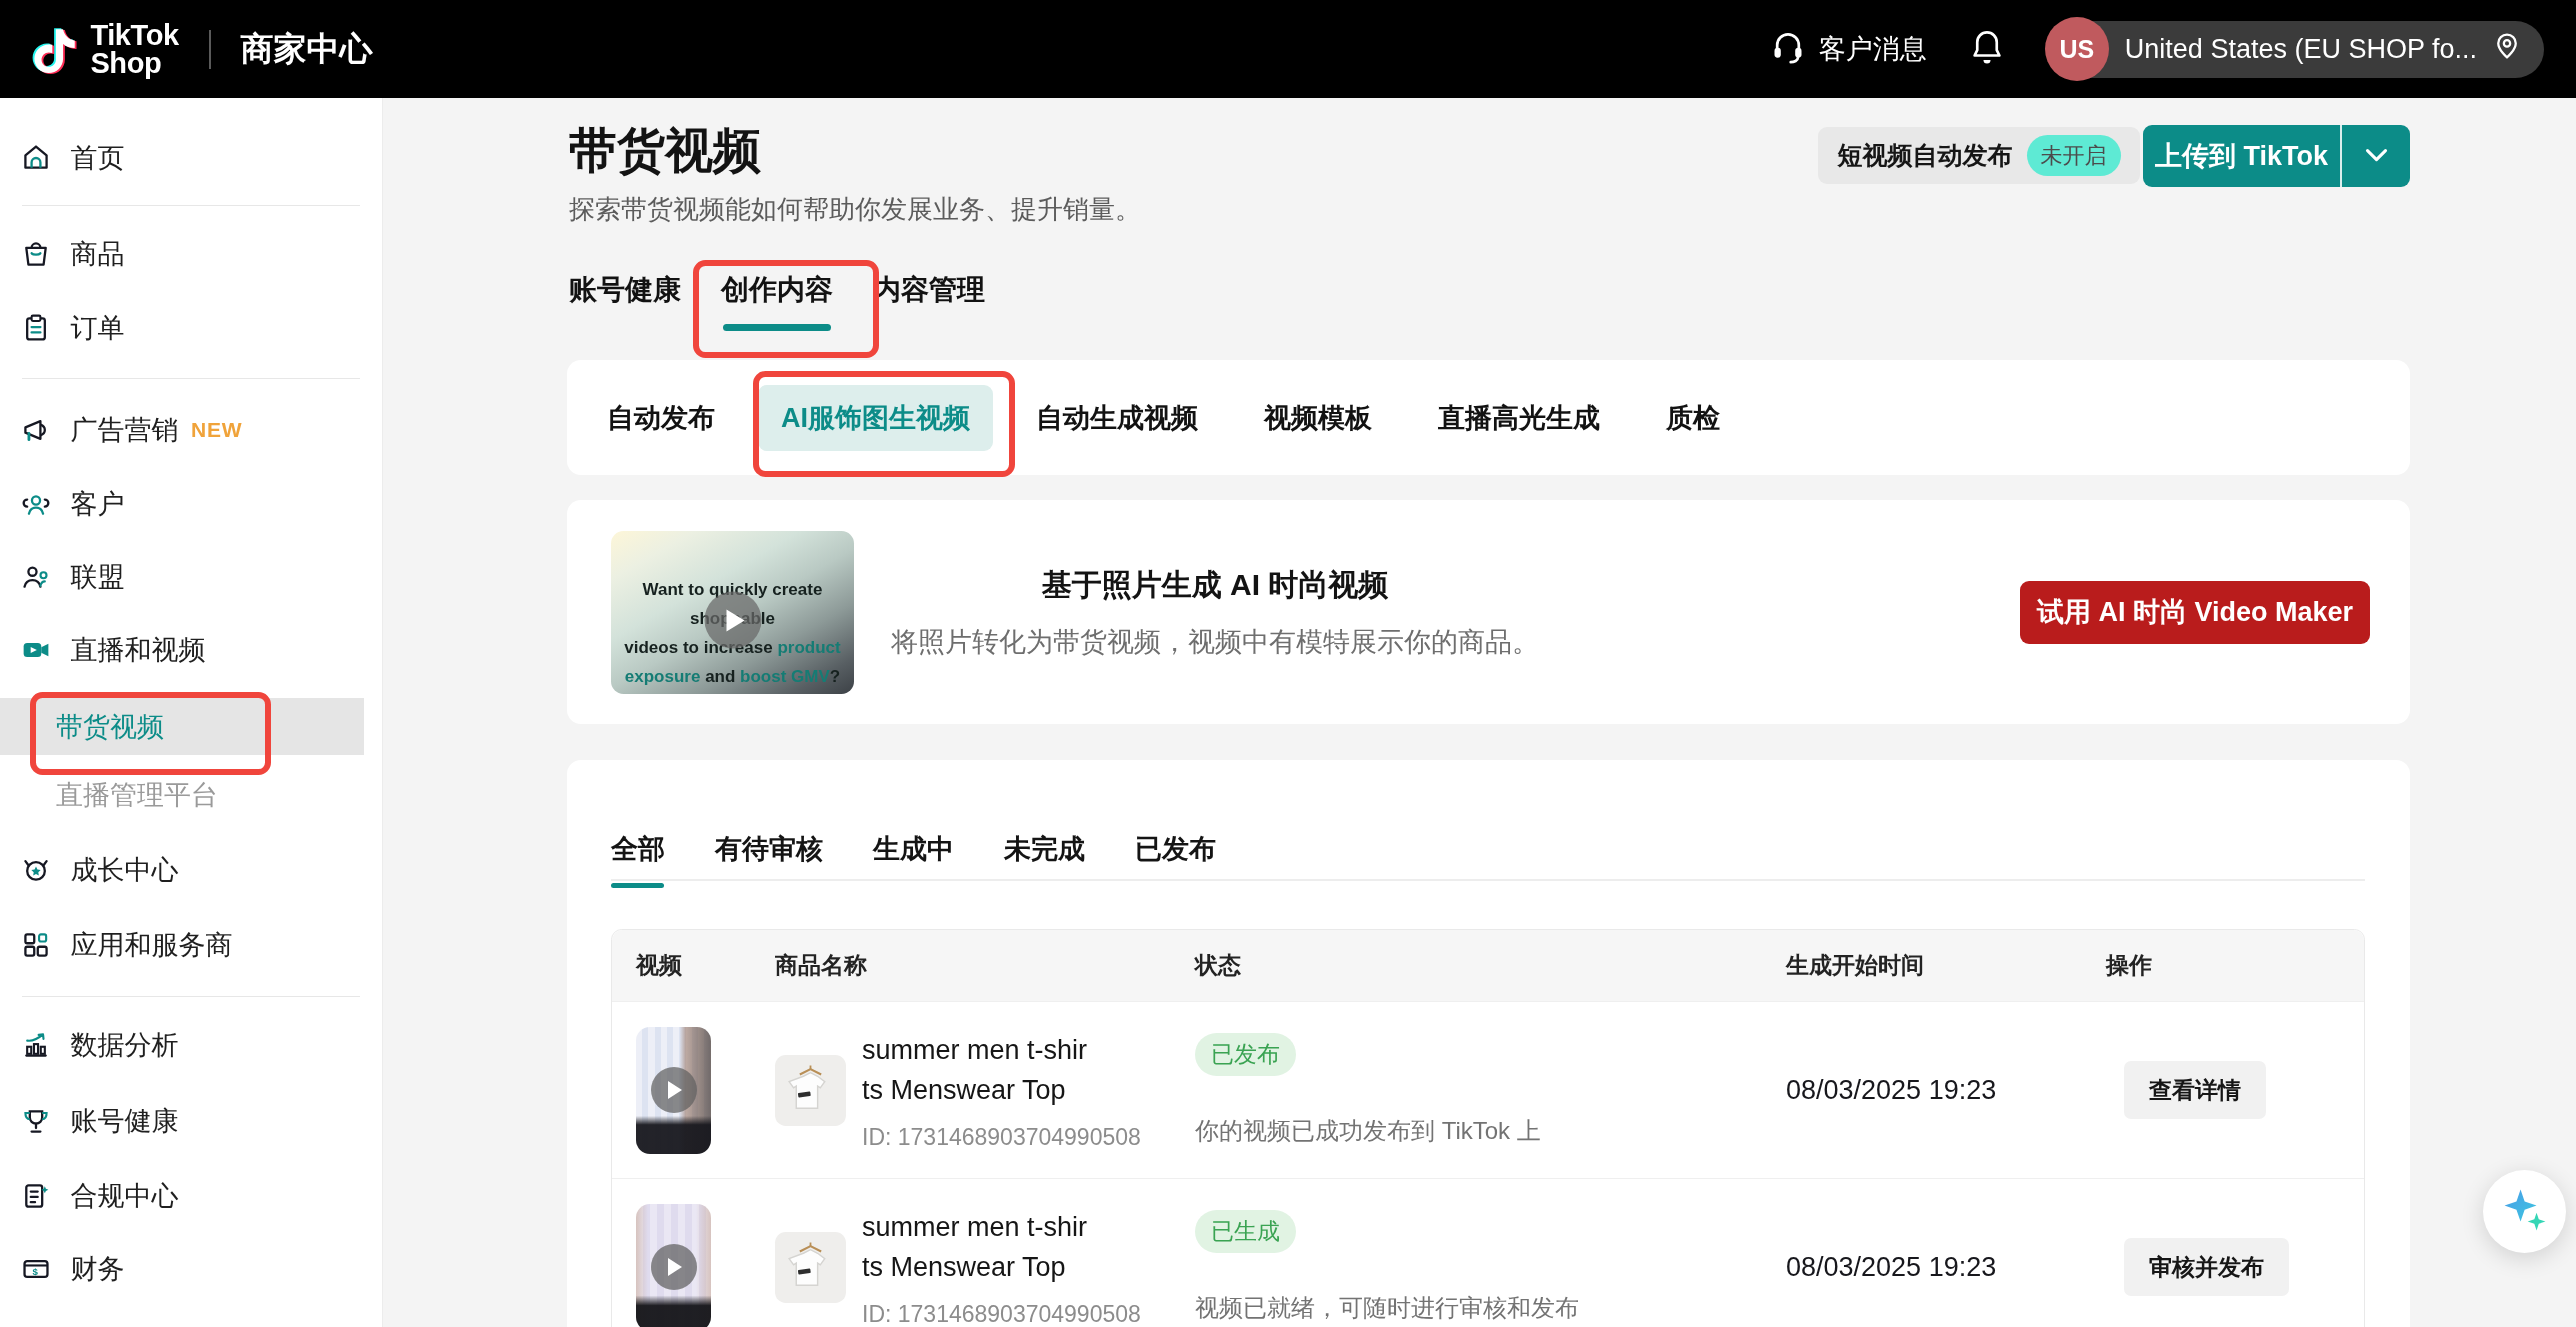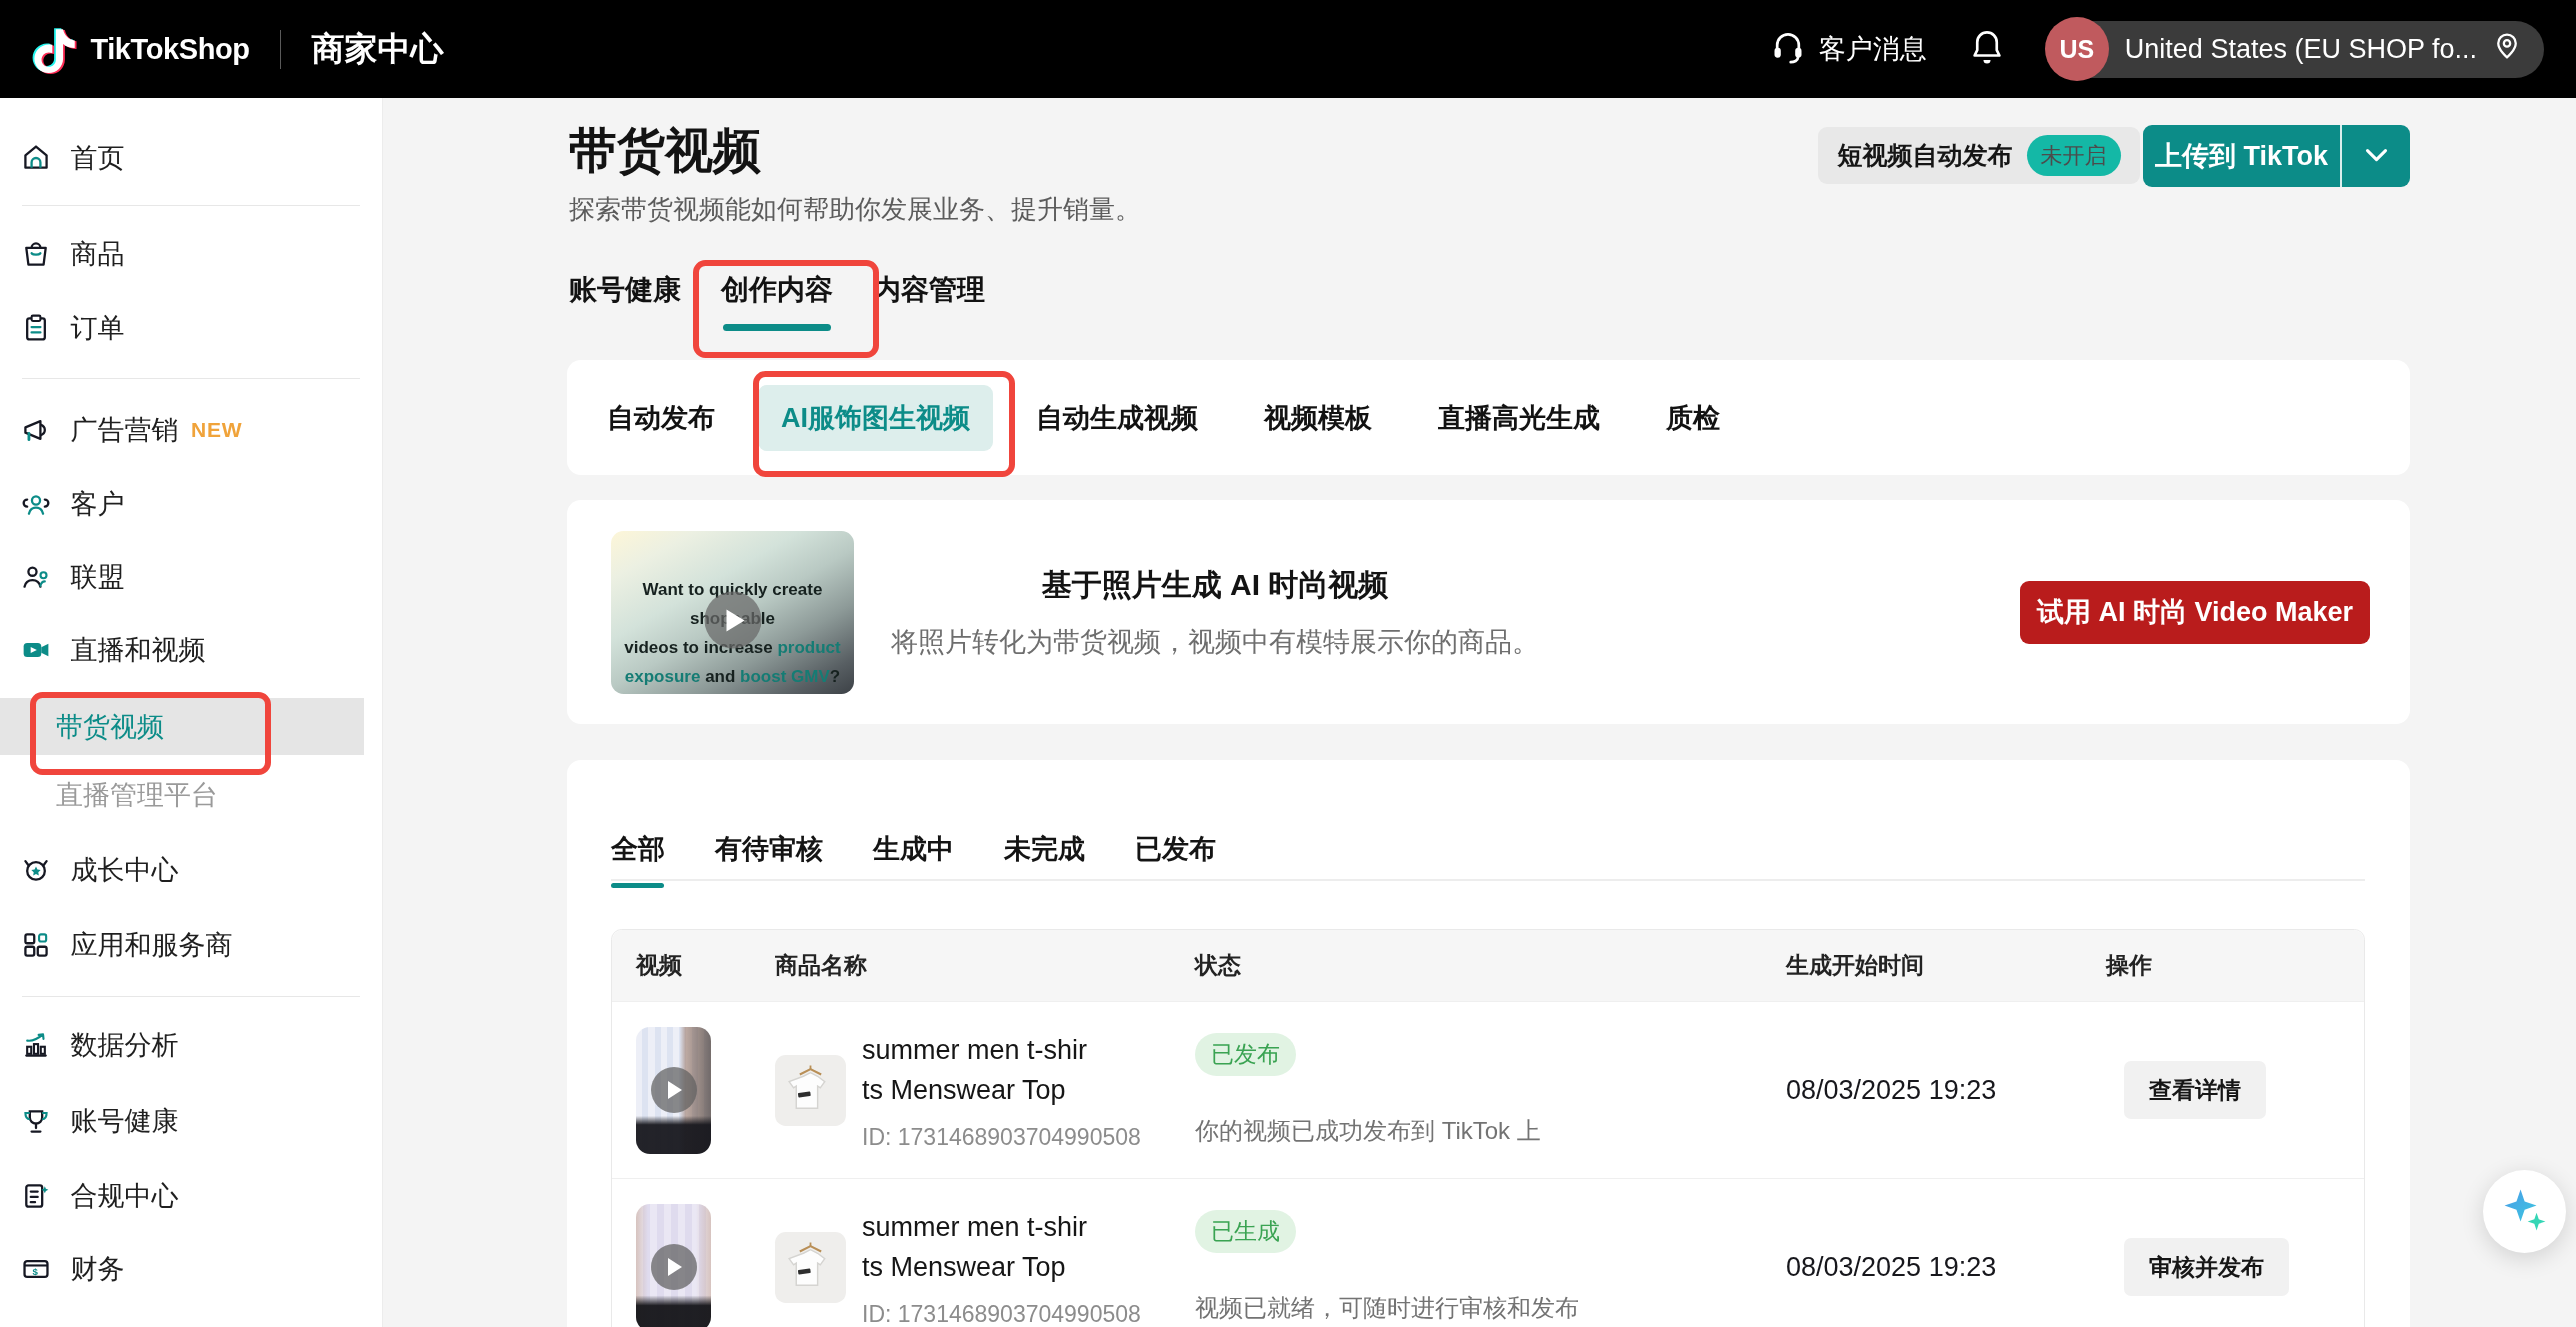--- a/index.html
+++ b/index.html
@@ -6,21 +6,21 @@
   body{
     width:2576px;height:1327px;position:relative;overflow:hidden;
     background:#f4f4f4;font-family:"Liberation Sans","DejaVu Sans",sans-serif;
     -webkit-font-smoothing:antialiased;color:#17171c;
   }
   [data-interactable="true"]{cursor:pointer;}
 
   
   .topbar{position:absolute;left:0;top:0;width:2576px;height:98px;background:#000;display:flex;align-items:center;padding:0 32px;box-sizing:border-box;z-index:30;}
   .logo{display:flex;align-items:center;gap:12.4px;}
-  .brand{display:flex;flex-direction:row;color:#fff;font-weight:700;font-size:29px;line-height:28px;letter-spacing:-0.4px;}
+  .brand{display:flex;flex-direction:column;color:#fff;font-weight:700;font-size:29px;line-height:28px;letter-spacing:-0.4px;}
   .tb-divider{width:1.8px;height:39px;background:#5a5a5a;margin:0 30px;}
   .tb-title{color:#fff;font-size:33px;font-weight:600;}
   .tb-right{margin-left:auto;display:flex;align-items:center;gap:43px;}
   .tb-msg{display:flex;align-items:center;gap:12.4px;color:#fff;font-size:27px;}
   .region{display:flex;align-items:center;background:#3b3b3b;border-radius:887px;height:57px;padding-right:23px;gap:16px;color:#fff;font-size:27px;}
   .us-badge{width:64px;height:64px;border-radius:50%;background:#c05a5e;color:#fff;font-weight:700;font-size:25px;display:flex;align-items:center;justify-content:center;margin:-3.6px 0 -3.6px -1.8px;flex:0 0 auto;}
   .region-label{white-space:nowrap;}
 
   
   .sidebar{position:absolute;left:0;top:98px;width:382px;height:1229px;background:#fff;border-right:0.9px solid #ececec;z-index:10;}
@@ -32,21 +32,21 @@
   .si.active .lbl{color:#0c8c88;}
   .s-divider{position:absolute;left:22px;right:22px;height:0.9px;background:#e7e7e7;}
   .new-badge{color:#f0a33a;font-weight:700;font-size:21px;margin-left:12.4px;letter-spacing:0.9px;}
 
   
   .content{position:absolute;left:382px;top:98px;right:0;bottom:0;overflow:hidden;}
   .page-title{position:absolute;left:187px;top:21px;font-size:48px;font-weight:700;color:#131313;}
   .page-subtitle{position:absolute;left:187px;top:94px;font-size:26px;color:#5c5c5c;}
 
   .autopub-btn{position:absolute;left:1436px;top:29px;height:57px;background:#e8e8e8;border-radius:9px;display:flex;align-items:center;gap:14px;padding:0 19.5px;font-size:25px;font-weight:700;color:#161616;}
-  .autopub-status{background:#14b8a6;border-radius:887px;padding:5.3px 14px;font-size:22px;font-weight:400;color:#4c4c4c;}
+  .autopub-status{background:#5eead4;border-radius:887px;padding:5.3px 14px;font-size:22px;font-weight:400;color:#4c4c4c;}
   .upload-btn{position:absolute;left:1761px;top:27px;height:62px;width:267px;background:#0c8c88;border-radius:9px;display:flex;align-items:center;color:#fff;}
   .upload-main{flex:1;display:flex;align-items:center;justify-content:center;font-size:27px;font-weight:700;height:100%;}
   .upload-sep{width:1.8px;height:100%;background:rgba(255,255,255,.85);}
   .upload-caret{width:68px;height:100%;display:flex;align-items:center;justify-content:center;}
 
   .tabs{position:absolute;left:187px;top:173px;display:flex;gap:40px;}
   .tab{position:relative;font-size:28px;font-weight:700;color:#121212;padding-bottom:18px;}
   .tab-underline{position:absolute;left:1.8px;right:1.8px;bottom:-3.6px;height:6.2px;background:#0c8c88;border-radius:3.6px;}
 
   .card{position:absolute;left:185px;width:1843px;background:#fff;border-radius:14px;}

